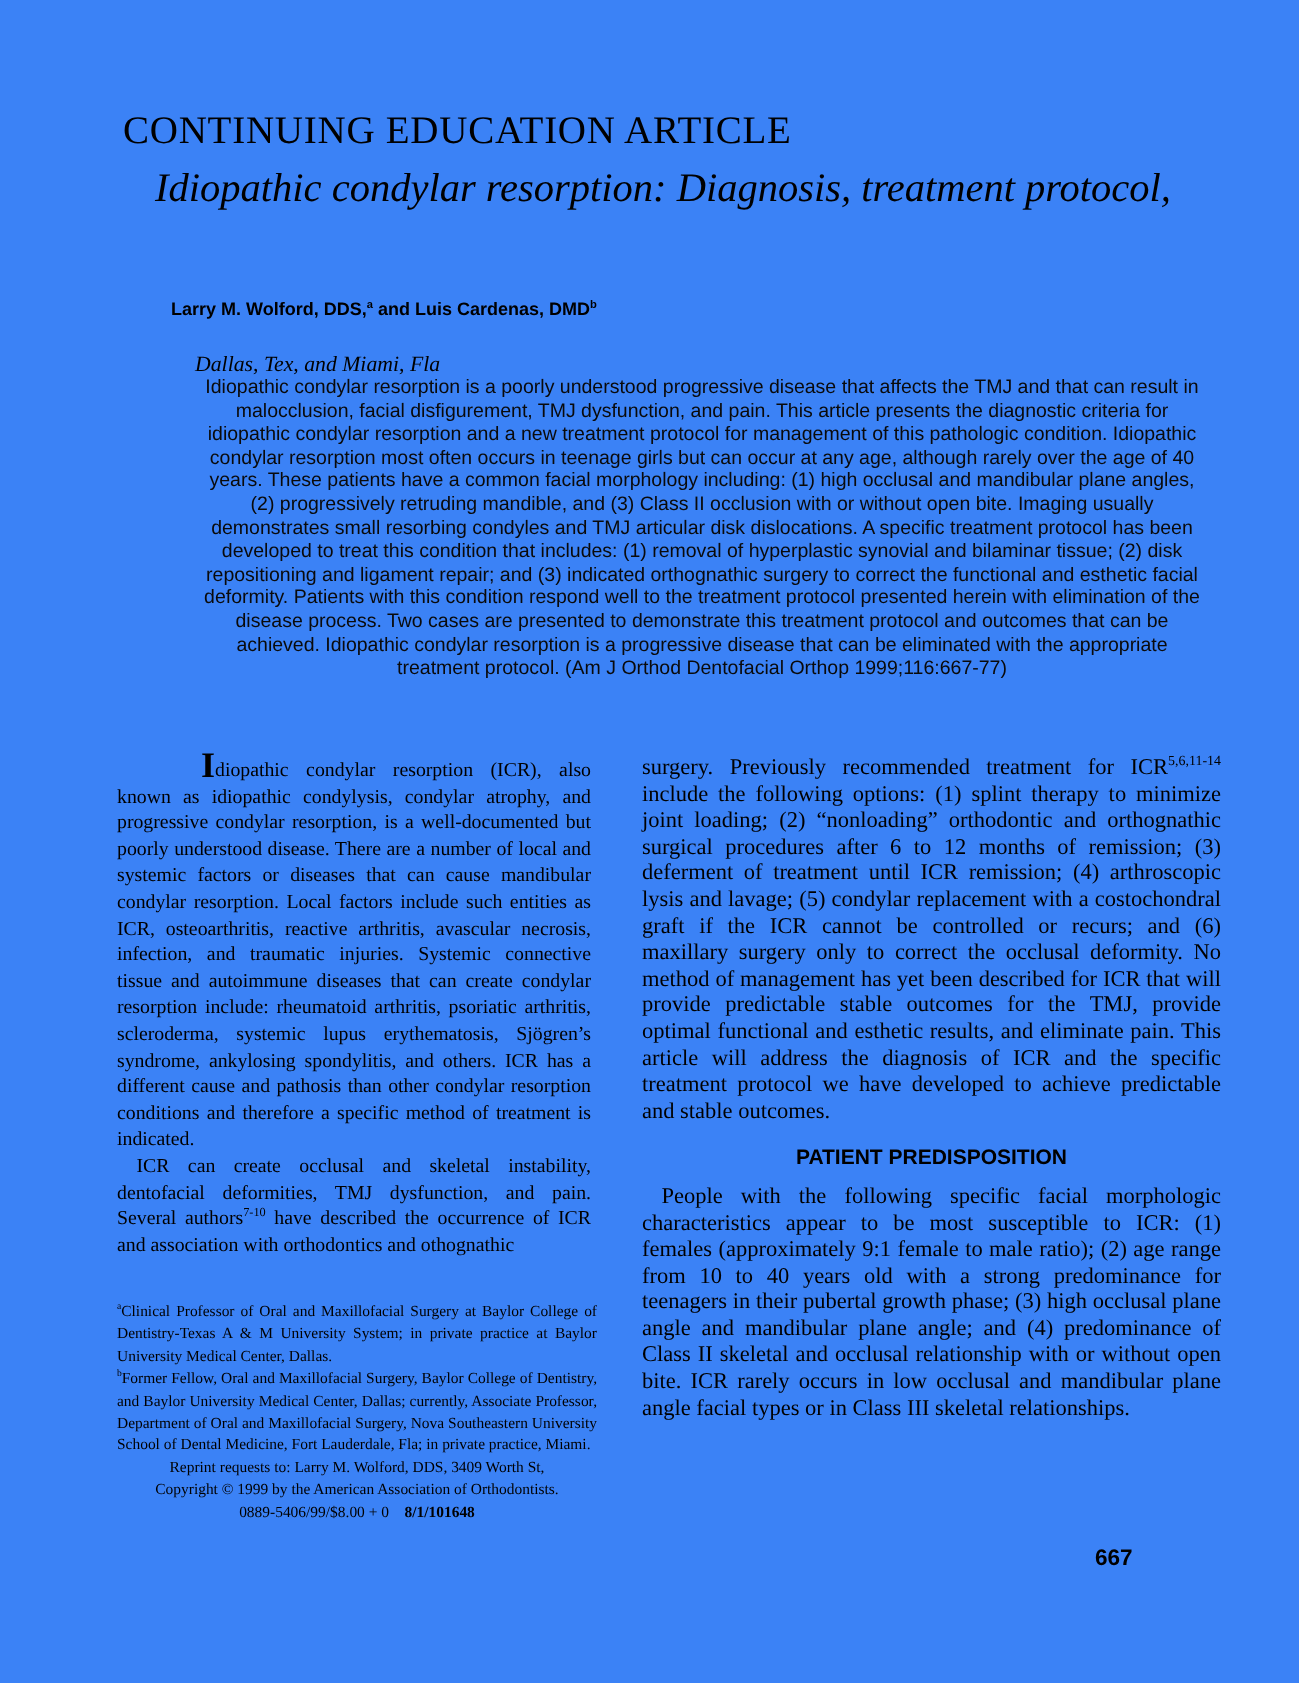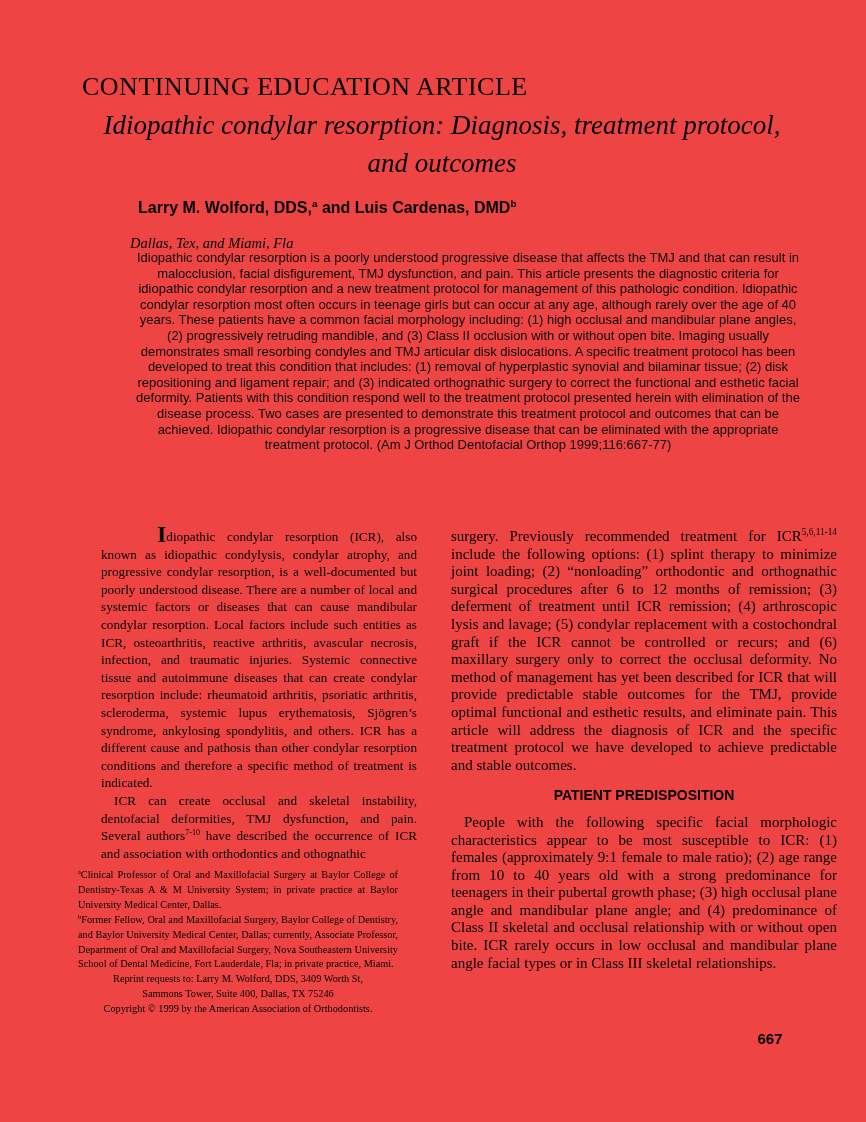--- a/index.html
+++ b/index.html
@@ -1,61 +1,60 @@
 <!DOCTYPE html>
 <html><head>
 <meta charset="utf-8">
 <style>
   html,body{margin:0;padding:0;background:#e8e8e8;}
   .page{
     position:relative;
     width:866px;height:1122px;
-    background:#ef4444;
+    background:#3b82f6;
     margin:0 auto;
     font-family:"Liberation Serif", serif;
     color:#000;
     overflow:hidden;
   }
   .kicker{
     position:absolute;left:82px;top:72px;
     font-family:"Liberation Serif", serif;
     font-size:26px;letter-spacing:0.5px;
     white-space:nowrap;
   }
   .title{
     position:absolute;left:82px;top:106px;
     font-family:"Liberation Serif", serif;
     font-style:italic;font-size:27px;line-height:38px;
     width:720px;
     text-align:center;
   }
   .authors{
-    position:absolute;left:138px;top:199px;
+    position:absolute;left:114px;top:199px;
     font-family:"Liberation Sans", sans-serif;
-    font-weight:bold;font-size:16px;
+    font-weight:bold;font-size:12px;
     white-space:nowrap;
   }
   .affil{
     position:absolute;left:130px;top:219px;
     font-family:"Liberation Serif", serif;
     font-style:italic;font-size:14.5px;
     white-space:nowrap;
     margin-top:16px;
   }
   .abstract{
     position:absolute;left:130px;top:250px;width:676px;
     font-family:"Liberation Sans", sans-serif;
     font-size:13px;line-height:15.6px;
     text-align:center;color:#0a0a0a;
   }
   .col{
-    position:absolute;top:528px;
+    position:absolute;top:504px;
     font-family:"Liberation Serif", serif;
     text-align:justify;
-    margin-left:23px;
   }
   .col-left{left:78px;width:316px;font-size:13.2px;line-height:17.6px;}
   .col-right{left:428px;width:386px;font-size:15px;line-height:17.6px;}
   .bodyp{margin:0;}
   .indent{text-indent:13px;}
   .first-indent{text-indent:56px;}
   .dropcap{
     font-size:24px;font-weight:600;line-height:0;
     vertical-align:-1px;letter-spacing:0;
   }
@@ -68,37 +67,36 @@
   .footnotes{
     position:absolute;left:78px;top:868px;width:320px;
     font-family:"Liberation Serif", serif;
     font-size:10.3px;line-height:14.9px;
     text-align:justify;
   }
   .footnotes .fline{text-align:center;}
   .footnotes p{margin:0;}
   .pageno{
     position:absolute;left:730px;top:1030px;width:80px;
-    text-align:center;
+    text-align:left;
     font-family:"Liberation Sans", sans-serif;
     font-weight:bold;font-size:15px;
   }
   sup{font-size:0.62em;line-height:0;vertical-align:super;}
   .rb{font-weight:bold;}
 </style>
 </head>
 <body>
 
 <div class="page">
 
   <div class="kicker">CONTINUING EDUCATION ARTICLE</div>
 
   <div class="title">
     <div>Idiopathic condylar resorption: Diagnosis, treatment protocol,</div>
-    <div>and outcomes</div>
   </div>
 
   <div class="authors"><span>Larry M. Wolford, DDS,</span><sup>a</sup><span> and Luis Cardenas, DMD</span><sup>b</sup></div>
 
   <div class="affil">Dallas, Tex, and Miami, Fla</div>
 
   <div class="abstract">Idiopathic condylar resorption is a poorly understood progressive disease that affects the TMJ and that can result in malocclusion, facial disfigurement, TMJ dysfunction, and pain. This article presents the diagnostic criteria for idiopathic condylar resorption and a new treatment protocol for management of this pathologic condition. Idiopathic condylar resorption most often occurs in teenage girls but can occur at any age, although rarely over the age of 40 years. These patients have a common facial morphology including: (1) high occlusal and mandibular plane angles, (2) progressively retruding mandible, and (3) Class II occlusion with or without open bite. Imaging usually demonstrates small resorbing condyles and TMJ articular disk dislocations. A specific treatment protocol has been developed to treat this condition that includes: (1) removal of hyperplastic synovial and bilaminar tissue; (2) disk repositioning and ligament repair; and (3) indicated orthognathic surgery to correct the functional and esthetic facial deformity. Patients with this condition respond well to the treatment protocol presented herein with elimination of the disease process. Two cases are presented to demonstrate this treatment protocol and outcomes that can be achieved. Idiopathic condylar resorption is a progressive disease that can be eliminated with the appropriate treatment protocol. (Am J Orthod Dentofacial Orthop 1999;116:667-77)</div>
 
   <div class="col col-left">
     <p class="bodyp first-indent"><span class="dropcap">I</span><span>diopathic condylar resorption (ICR), also known as idiopathic condylysis, condylar atrophy, and progressive condylar resorption, is a well-documented but poorly understood disease. There are a number of local and systemic factors or diseases that can cause mandibular condylar resorption. Local factors include such entities as ICR, osteoarthritis, reactive arthritis, avascular necrosis, infection, and traumatic injuries. Systemic connective tissue and autoimmune diseases that can create condylar resorption include: rheumatoid arthritis, psoriatic arthritis, scleroderma, systemic lupus erythematosis, Sjögren’s syndrome, ankylosing spondylitis, and others. ICR has a different cause and pathosis than other condylar resorption conditions and therefore a specific method of treatment is indicated.</span></p>
@@ -108,19 +106,19 @@
   <div class="col col-right">
     <p class="bodyp"><span>surgery. Previously recommended treatment for ICR</span><sup>5,6,11-14</sup><span> include the following options: (1) splint therapy to minimize joint loading; (2) “nonloading” orthodontic and orthognathic surgical procedures after 6 to 12 months of remission; (3) deferment of treatment until ICR remission; (4) arthroscopic lysis and lavage; (5) condylar replacement with a costochondral graft if the ICR cannot be controlled or recurs; and (6) maxillary surgery only to correct the occlusal deformity. No method of management has yet been described for ICR that will provide predictable stable outcomes for the TMJ, provide optimal functional and esthetic results, and eliminate pain. This article will address the diagnosis of ICR and the specific treatment protocol we have developed to achieve predictable and stable outcomes.</span></p>
     <p class="bodyp section-heading">PATIENT PREDISPOSITION</p>
     <p class="bodyp indent">People with the following specific facial morphologic characteristics appear to be most susceptible to ICR: (1) females (approximately 9:1 female to male ratio); (2) age range from 10 to 40 years old with a strong predominance for teenagers in their pubertal growth phase; (3) high occlusal plane angle and mandibular plane angle; and (4) predominance of Class II skeletal and occlusal relationship with or without open bite. ICR rarely occurs in low occlusal and mandibular plane angle facial types or in Class III skeletal relationships.</p>
   </div>
 
   <div class="footnotes">
     <p><sup>a</sup><span>Clinical Professor of Oral and Maxillofacial Surgery at Baylor College of Dentistry-Texas A &amp; M University System; in private practice at Baylor University Medical Center, Dallas.</span></p>
     <p><sup>b</sup><span>Former Fellow, Oral and Maxillofacial Surgery, Baylor College of Dentistry, and Baylor University Medical Center, Dallas; currently, Associate Professor, Department of Oral and Maxillofacial Surgery, Nova Southeastern University School of Dental Medicine, Fort Lauderdale, Fla; in private practice, Miami.</span></p>
     <p class="fline">Reprint requests to: Larry M. Wolford, DDS, 3409 Worth St,</p>
-    <p class="fline">Sammons Tower, Suite 400, Dallas, TX 75246</p>
     <p class="fline">Copyright © 1999 by the American Association of Orthodontists.</p>
+    <p class="fline"><span>0889-5406/99/$8.00 + 0  </span><span class="rb">8/1/101648</span></p>
   </div>
 
   <div class="pageno">667</div>
 
 </div>
 
 </body></html>

